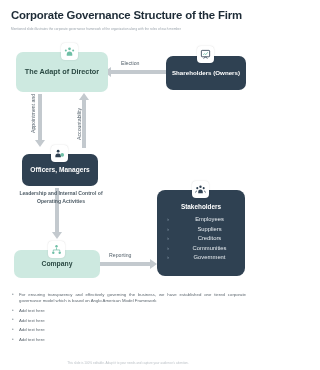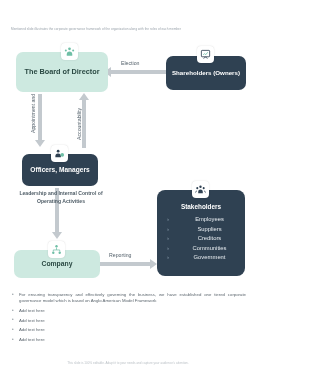--- a/index.html
+++ b/index.html
@@ -120,20 +120,21 @@
   .footer{
     position:absolute;left:0;right:0;bottom:5px;text-align:center;
     font-size:3px;color:#b9bfc4;letter-spacing:0.04px;
   }
 </style>
 </head>
 <body>
 
 <div class="slide">
 
+  <div class="title">Corporate Governance Structure of the Firm</div>
   <div class="subtitle">Mentioned slide illustrates the corporate governance framework of the organization along with the roles of each member</div>
 
   <div class="diagram">
 
     <div class="conn" id="election-line"></div>
     <div id="election-head"></div>
     <div class="conn-label" id="election-label">Election</div>
 
     <div class="conn" id="appt-line"></div>
     <div id="appt-head"></div>
@@ -152,21 +153,21 @@
 
     <div class="chip" id="board-chip">
       <svg width="11" height="11" viewBox="0 0 24 24" fill="#6fbfa6">
         <circle cx="12" cy="6" r="3"></circle>
           <path d="M6 21v-3a6 6 0 0 1 12 0v3z"></path>
         <circle cx="4" cy="10" r="2.2"></circle>
           <circle cx="20" cy="10" r="2.2"></circle>
       </svg>
     </div>
     <div class="node light" id="board">
-      <span class="lbl">The Board of Director</span>
+      <span class="lbl">The Adapt of Director</span>
     </div>
 
     <div class="chip" id="shareholders-chip">
       <svg width="11" height="11" viewBox="0 0 24 24" fill="none" stroke="#2f4152" stroke-width="1.8">
         <rect x="3" y="3" width="18" height="14" rx="1.5"></rect>
           <path d="M8 21l4-4 4 4"></path>
         <path d="M7 13l3-3 2.5 2.5L17 7" stroke="#6fbfa6"></path>
       </svg>
     </div>
     <div class="node dark" id="shareholders">

